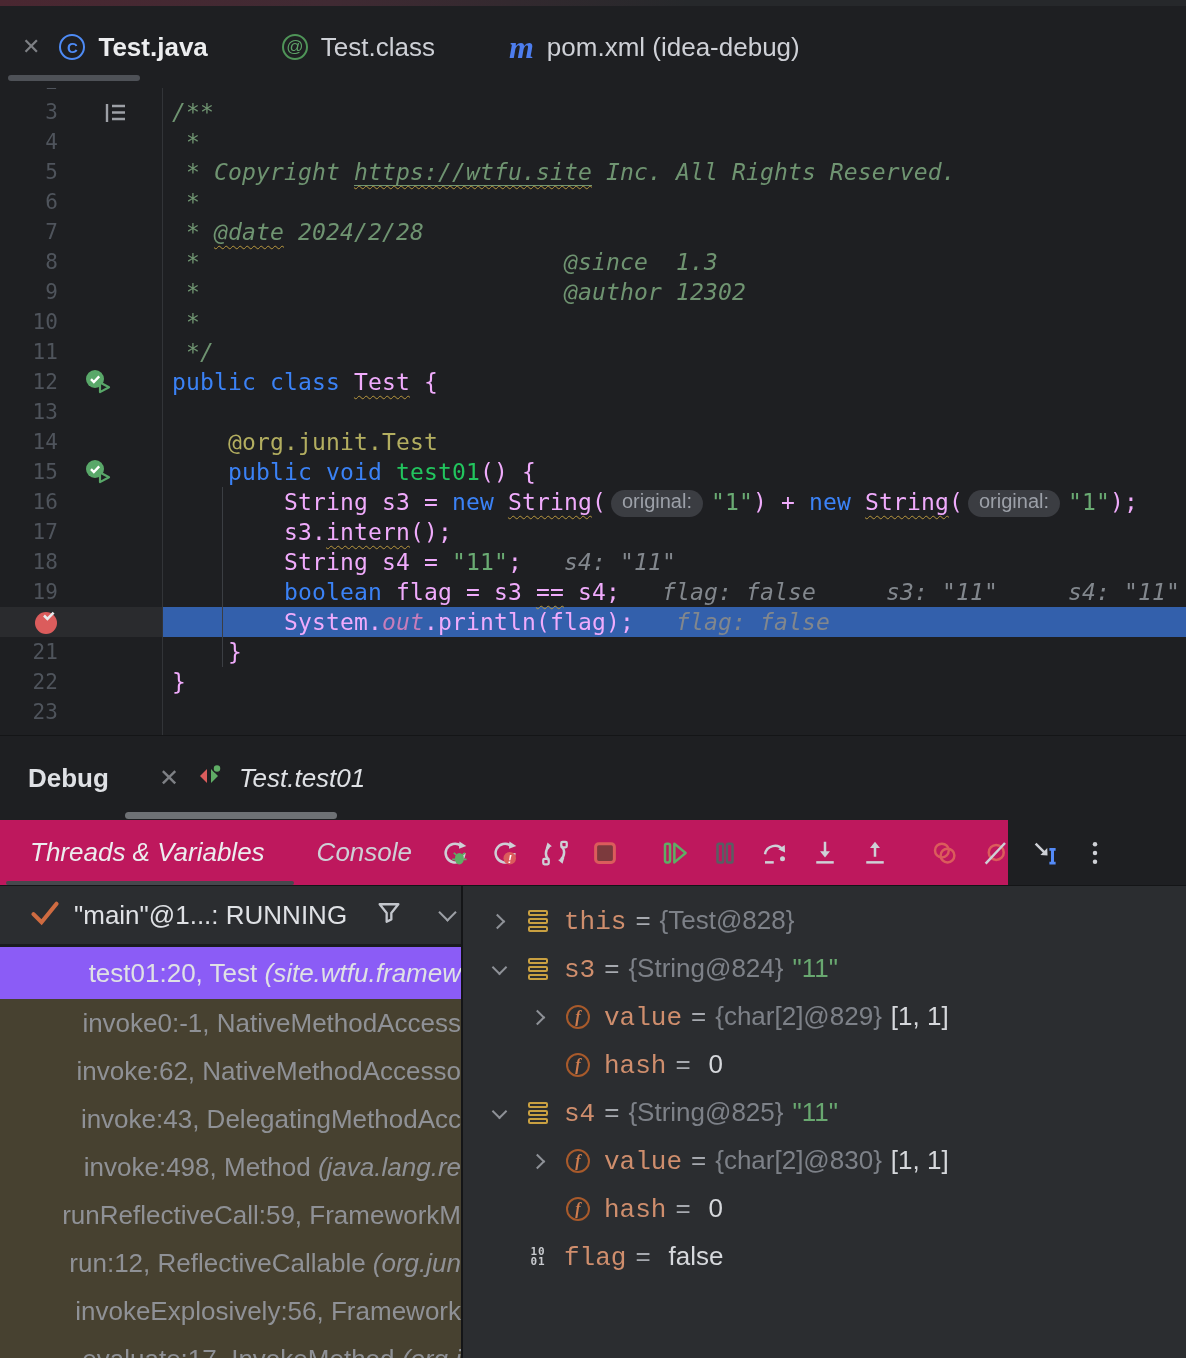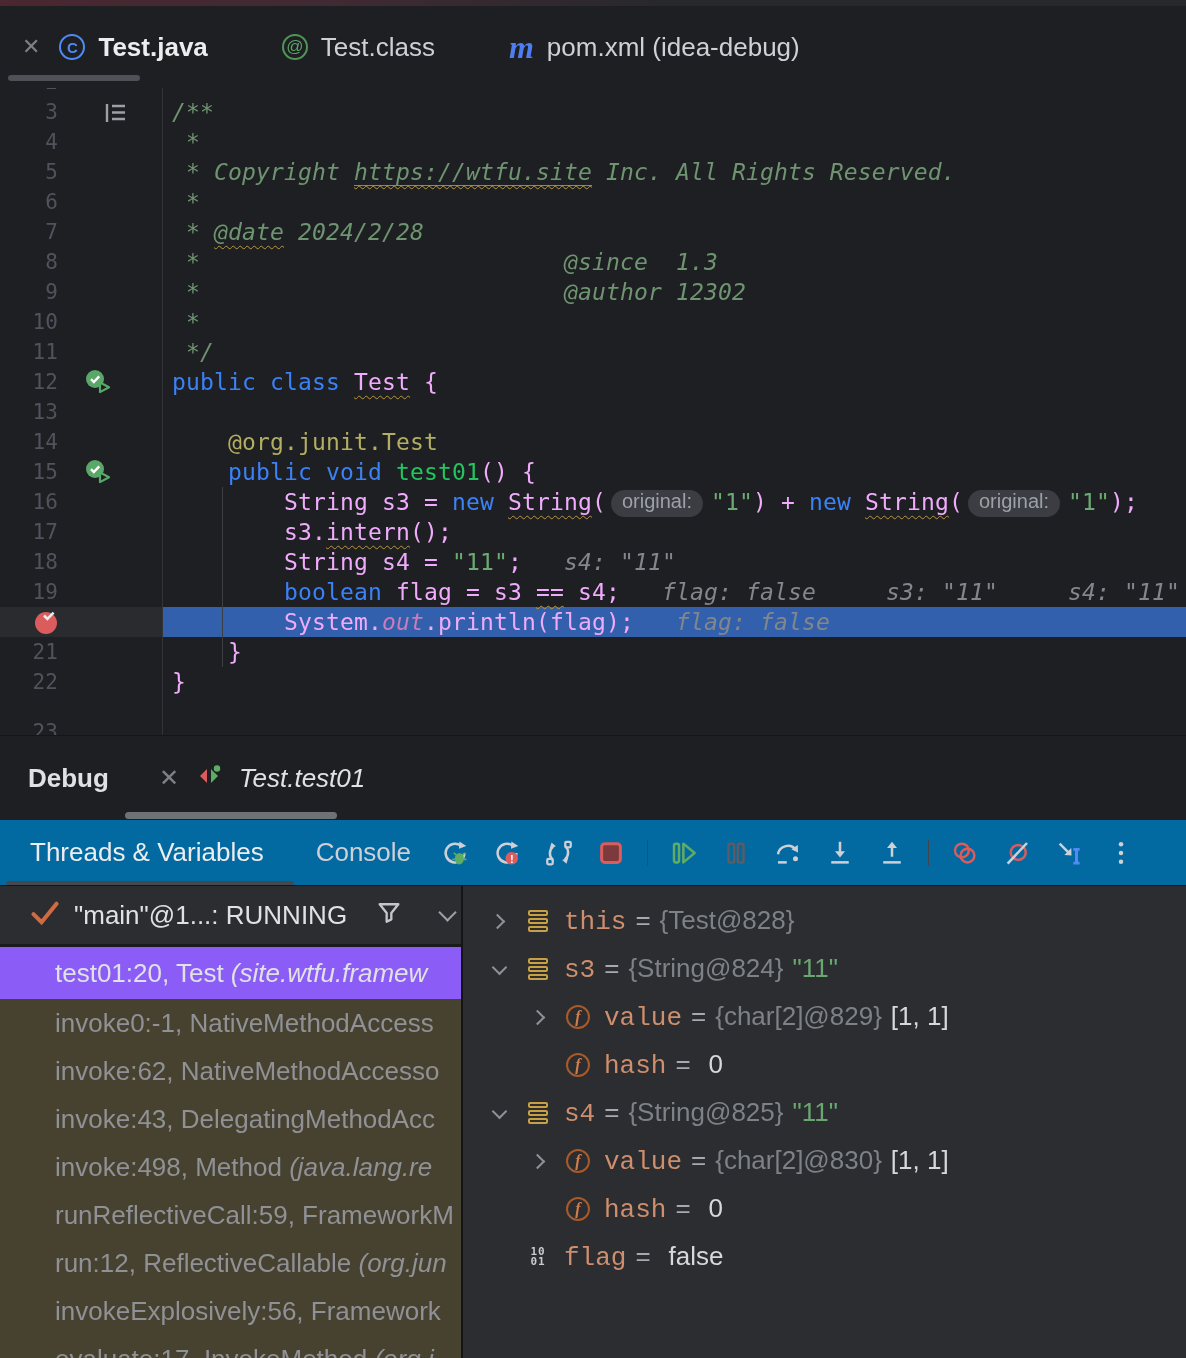--- a/index.html
+++ b/index.html
@@ -45,29 +45,29 @@
   .fld { color:#C77DBB; font-style:italic; }
   .hint{ color:#82878D; font-style:italic; }
   .wavy { text-decoration:underline; text-decoration-style:wavy; text-decoration-color:#B8973E;
           text-decoration-thickness:1px; text-underline-offset:5px; }
   .link { border-bottom:1px solid #6F9471; }
   .pill { display:inline-block; height:27px; line-height:27px; padding:0 11px; border-radius:14px;
           background:#3B3D42; color:#9CA0A8; font:400 20px "Liberation Sans",sans-serif; font-style:normal;
           position:relative; top:-2px; margin:0 8px 0 5px; letter-spacing:0; }
 
   
-  .debug { position:absolute; left:0; top:735px; width:1186px; height:623px; border-top:1px solid #141517; }
+  .debug { position:absolute; left:0; top:735px; width:1186px; height:623px; border-top:1px solid #141517;text-align:right; }
   .dbg-header { position:relative; width:1186px; height:84px; background:#1E1F22; display:flex; align-items:center; }
   .dbg-title { font-size:26px; font-weight:bold; color:#DFE1E5; margin-left:28px; }
   .dbg-close { font-size:24px; color:#7E8085; margin-left:50px; }
   .dbg-tab { display:flex; align-items:center; gap:16px; margin-left:18px;font-style:italic; }
   .dbg-tab .label { font-size:26px; color:#DFE1E5; }
   .dbg-thumb { position:absolute; left:125px; top:76px; width:212px; height:7px; background:#6E7175; border-radius:4px; }
 
-  .dbg-toolbar { position:relative; width:1186px; height:65px; background:#0369a1; display:flex; align-items:center; }
+  .dbg-toolbar { position:relative; width:1008px; height:65px; background:#be185d; display:flex; align-items:center;font-style:italic; }
   .tw-tab { font-size:26px; color:#CED0D6; margin-left:30px; white-space:nowrap; }
   .tw-tab.active { color:#ECEDEF; }
   .tw-underline { position:absolute; left:6px; bottom:0; width:288px; height:4px; background:#46484D; border-radius:2px; }
   .tbi { width:32px; height:32px; display:flex; align-items:center; justify-content:center; margin-left:20px; }
   .tbi svg { display:block; }
   .tb-sep { width:1px; height:26px; background:#43454A; margin-left:20px; }
   .tbi.first { margin-left:28px; }
 
   .dbg-body { position:relative; width:1186px; height:474px; background:#2B2D30; border-top:1px solid #141517; display:flex; }
   .left-col { position:relative; width:463px; height:474px; border-right:2px solid #141517; overflow:hidden; }
@@ -228,21 +228,21 @@
         <span class="code-text"><span class="d">        System.</span><span class="fld">out</span><span class="d">.println(flag);   </span><span class="hint">flag: false</span></span>
       </div>
       <div class="code-row" style="top: 549px; padding-left: 8px;">
         <span class="ln">21</span>
         <span class="code-text"><span class="d">    }</span></span>
       </div>
       <div class="code-row" style="top: 579px;">
         <span class="ln">22</span>
         <span class="code-text"><span class="d">}</span></span>
       </div>
-      <div class="code-row" style="top: 609px; margin-top: 20px;">
+      <div class="code-row" style="top: 609px;">
         <span class="ln">23</span>
         <span class="code-text"></span>
       </div>
     </div>
 
   <div class="debug">
     <div class="dbg-header">
       <span class="dbg-title">Debug</span>
       <span class="dbg-close">✕</span>
       <span class="dbg-tab">

